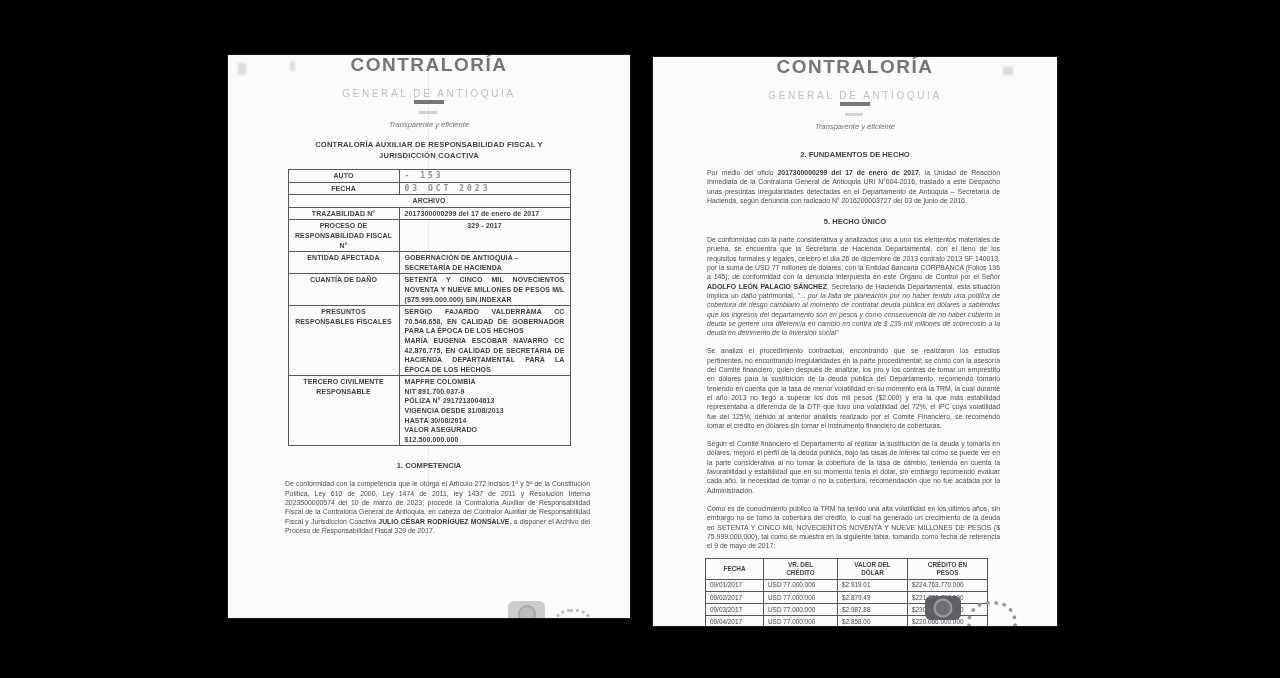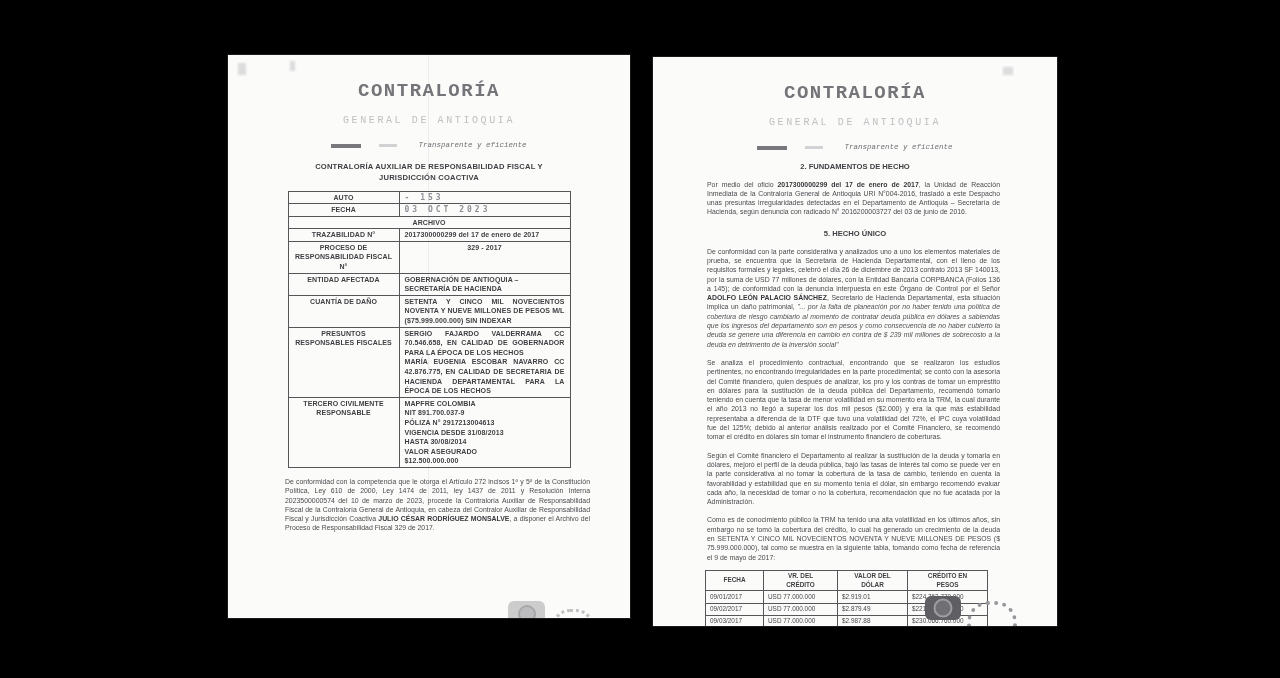--- a/index.html
+++ b/index.html
@@ -4,24 +4,24 @@
 <style>
   html,body{margin:0;padding:0;background:#000;}
   body{width:1280px;height:678px;position:relative;overflow:hidden;
        font-family:"Liberation Sans",sans-serif;}
   .page{position:absolute;background:#fbfbfa;color:#46464a;overflow:hidden;
         box-shadow:0 0 0 1px #1a1a1a;}
   #left-page{left:228px;top:55px;width:402px;height:563px;}
   #right-page{left:653px;top:57px;width:404px;height:569px;}
 
   
-  .logo{text-align:center;padding-top:27px;line-height:1;font-family:Liberation Mono, monospace;}
+  .logo{text-align:center;line-height:1;}
   .logo-title{font-size:19px;font-weight:bold;letter-spacing:1.5px;color:#747479;}
   .logo-sub{font-size:10px;letter-spacing:2.6px;color:#c0c0c4;margin-top:15px;}
-  .logo-tagrow{display:flex;align-items:center;justify-content:center;gap:21px;margin-top:16px;}
+  .logo-tagrow{display:flex;align-items:center;justify-content:center;gap:7px;margin-top:1px;flex-direction:column;}
   .logo-bar{width:30px;height:3.5px;background:#77777c;}
   .logo-bar2{width:18px;height:3px;background:#d2d2d5;margin-left:-3px;}
   .logo-tag{font-size:7.5px;font-style:italic;color:#717176;}
 
   
   .doc-heading{margin-top:11px;text-align:center;font-size:7.6px;font-weight:bold;
                line-height:11px;white-space:pre-line;letter-spacing:.2px;color:#3f3f43;}
   table.info{border-collapse:collapse;margin:8px auto 0;width:283px;table-layout:fixed;}
   table.info td{border:1px solid #55555a;font-size:7px;font-weight:bold;color:#3f3f43;
                 padding:1px 5px;vertical-align:top;line-height:9.6px;letter-spacing:.1px;}
@@ -116,20 +116,21 @@
 NIT 891.700.037-9
 PÓLIZA N° 2917213004613
 VIGENCIA DESDE 31/08/2013
 HASTA 30/08/2014
 VALOR ASEGURADO
 $12.500.000.000</td>
         </tr>
       </tbody>
   </table>
 
+  <div class="sec-title">1. COMPETENCIA</div>
   <div class="para"><span>De conformidad con la competencia que le otorga el Artículo 272 incisos 1º y 5º de la Constitución Política, Ley 610 de 2000, Ley 1474 de 2011, ley 1437 de 2011 y Resolución Interna 2023500000574 del 10 de marzo de 2023, procede la Contraloría Auxiliar de Responsabilidad Fiscal de la Contraloría General de Antioquia, en cabeza del Contralor Auxiliar de Responsabilidad Fiscal y Jurisdicción Coactiva </span><b>JULIO CÉSAR RODRÍGUEZ MONSALVE</b><span>,  a disponer el Archivo del Proceso de Responsabilidad Fiscal 329 de 2017.</span></div>
 
   <div class="stamp-rect" style="left:280px;top:546px;width:37px;height:25px;background:#cccccd;">
     <span class="ring" style="width:14px;height:14px;border:2px solid #a8a8ab;background:#bdbdbf;"></span>
   </div>
   <div class="stamp-arc" style="left:324px;top:554px;width:36px;height:18px;border:3px dotted #c2c2c5;border-bottom:none;border-radius:18px 18px 0 0;"></div>
 </div>
 
 <div class="page" id="right-page">
   <div class="artifact" style="left:350px;top:10px;width:10px;height:8px;"></div>
@@ -137,21 +138,21 @@
   <div class="logo">
     <div class="logo-title">CONTRALORÍA</div>
     <div class="logo-sub">GENERAL DE ANTIOQUIA</div>
     <div class="logo-tagrow">
       <span class="logo-bar"></span>
       <span class="logo-bar2"></span>
       <span class="logo-tag">Transparente y eficiente</span>
     </div>
   </div>
 
-  <div class="sec-title" style="margin-top:10px;">2. FUNDAMENTOS DE HECHO</div>
+  <div class="sec-title" style="margin-top:20px;">2. FUNDAMENTOS DE HECHO</div>
   <div class="para"><span>Por medio del oficio </span><b>2017300000299 del 17 de enero de 2017</b><span>, la Unidad de Reacción Inmediata de la Contraloría General de Antioquia URI N°004-2016, trasladó a este Despacho unas presuntas irregularidades detectadas en el Departamento de Antioquia – Secretaría de Hacienda, según denuncia con radicado N° 2016200003727 del 03 de junio de 2016.</span></div>
 
   <div class="sec-title" style="margin-top:12px;">5. HECHO ÚNICO</div>
   <div class="para"><span>De conformidad con la parte considerativa y analizados uno a uno los elementos materiales de prueba, se encuentra que la Secretaria de Hacienda Departamental, con el lleno de los requisitos formales y legales, celebró el día 26 de diciembre de 2013 contrato 2013 SF 140013, por la suma de USD 77 millones de dólares, con la Entidad Bancaria CORPBANCA (Folios 136 a 145); de conformidad con la denuncia interpuesta en este Órgano de Control por el Señor </span><b>ADOLFO LEÓN PALACIO SÁNCHEZ</b><span>, Secretario de Hacienda Departamental, esta situación implica un daño patrimonial, </span><i>"... por la falta de planeación por no haber tenido una política de cobertura de riesgo cambiario al momento de contratar deuda pública en dólares a sabiendas que los ingresos del departamento son en pesos y como consecuencia de no haber cubierto la deuda se genere una diferencia en cambio en contra de $ 239 mil millones de sobrecosto a la deuda en detrimento de la inversión social"</i></div>
   <div class="para">Se analiza el procedimiento contractual, encontrando que se realizaron los estudios pertinentes, no encontrando irregularidades en la parte procedimental; se contó con la asesoría del Comité financiero, quien después de analizar, los pro y los contras de tomar un empréstito en dólares para la sustitución de la deuda pública del Departamento, recomendó tomarlo teniendo en cuenta que la tasa de menor volatilidad en su momento era la TRM, la cual durante el año 2013 no llegó a superar los dos mil pesos ($2.000) y era la que más estabilidad representaba a diferencia de la DTF que tuvo una volatilidad del 72%, el IPC cuya volatilidad fue del 125%; debido al anterior análisis realizado por el Comité Financiero, se recomendó tomar el crédito en dólares sin tomar el instrumento financiero de coberturas.</div>
   <div class="para">Según el Comité financiero el Departamento al realizar la sustitución de la deuda y tomarla en dólares, mejoró el perfil de la deuda pública, bajó las tasas de interés tal como se puede ver en la parte considerativa al no tomar la cobertura de la tasa de cambio, teniendo en cuenta la favorabilidad y estabilidad que en su momento tenía el dólar, sin embargo recomendó evaluar cada año, la necesidad de tomar o no la cobertura, recomendación que no fue acatada por la Administración.</div>
   <div class="para">Como es de conocimiento público la TRM ha tenido una alta volatilidad en los últimos años, sin embargo no se tomó la cobertura del crédito, lo cual ha generado un crecimiento de la deuda en SETENTA Y CINCO MIL NOVECIENTOS NOVENTA Y NUEVE MILLONES DE PESOS ($ 75.999.000.000), tal como se muestra en la siguiente tabla, tomando como fecha de referencia el 9 de mayo de 2017:</div>
 
   <table class="debt">
     <colgroup>

